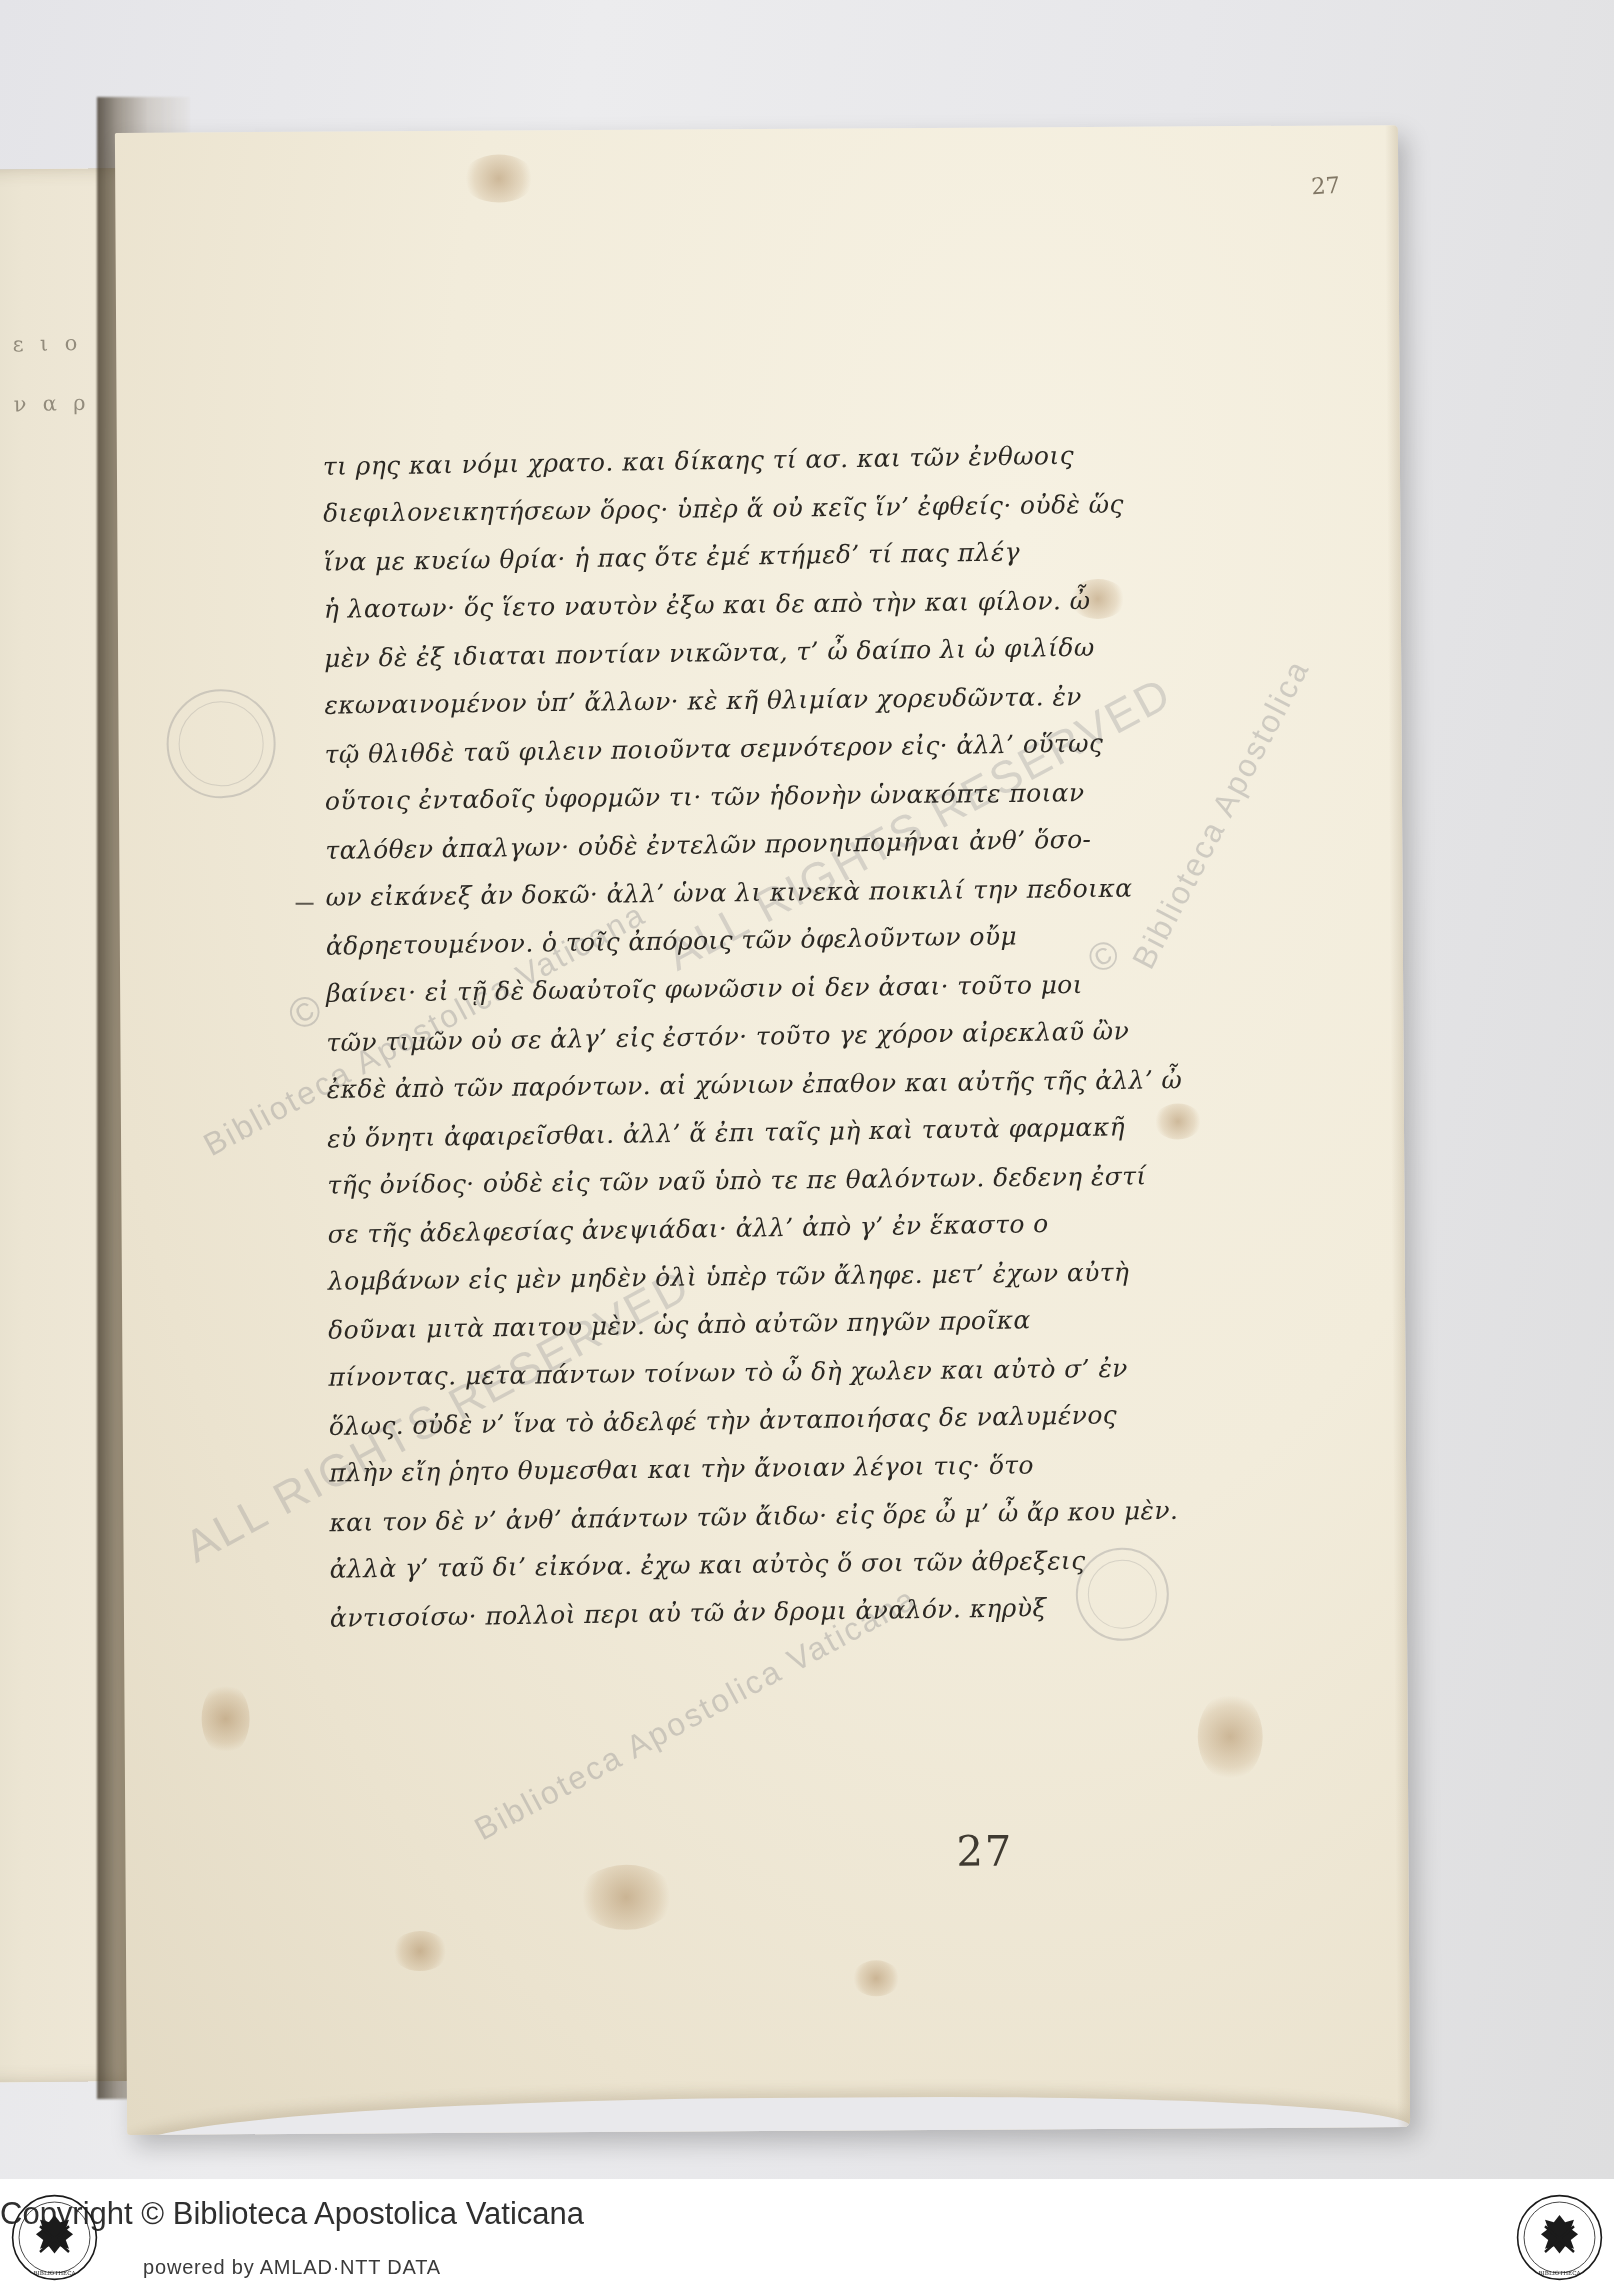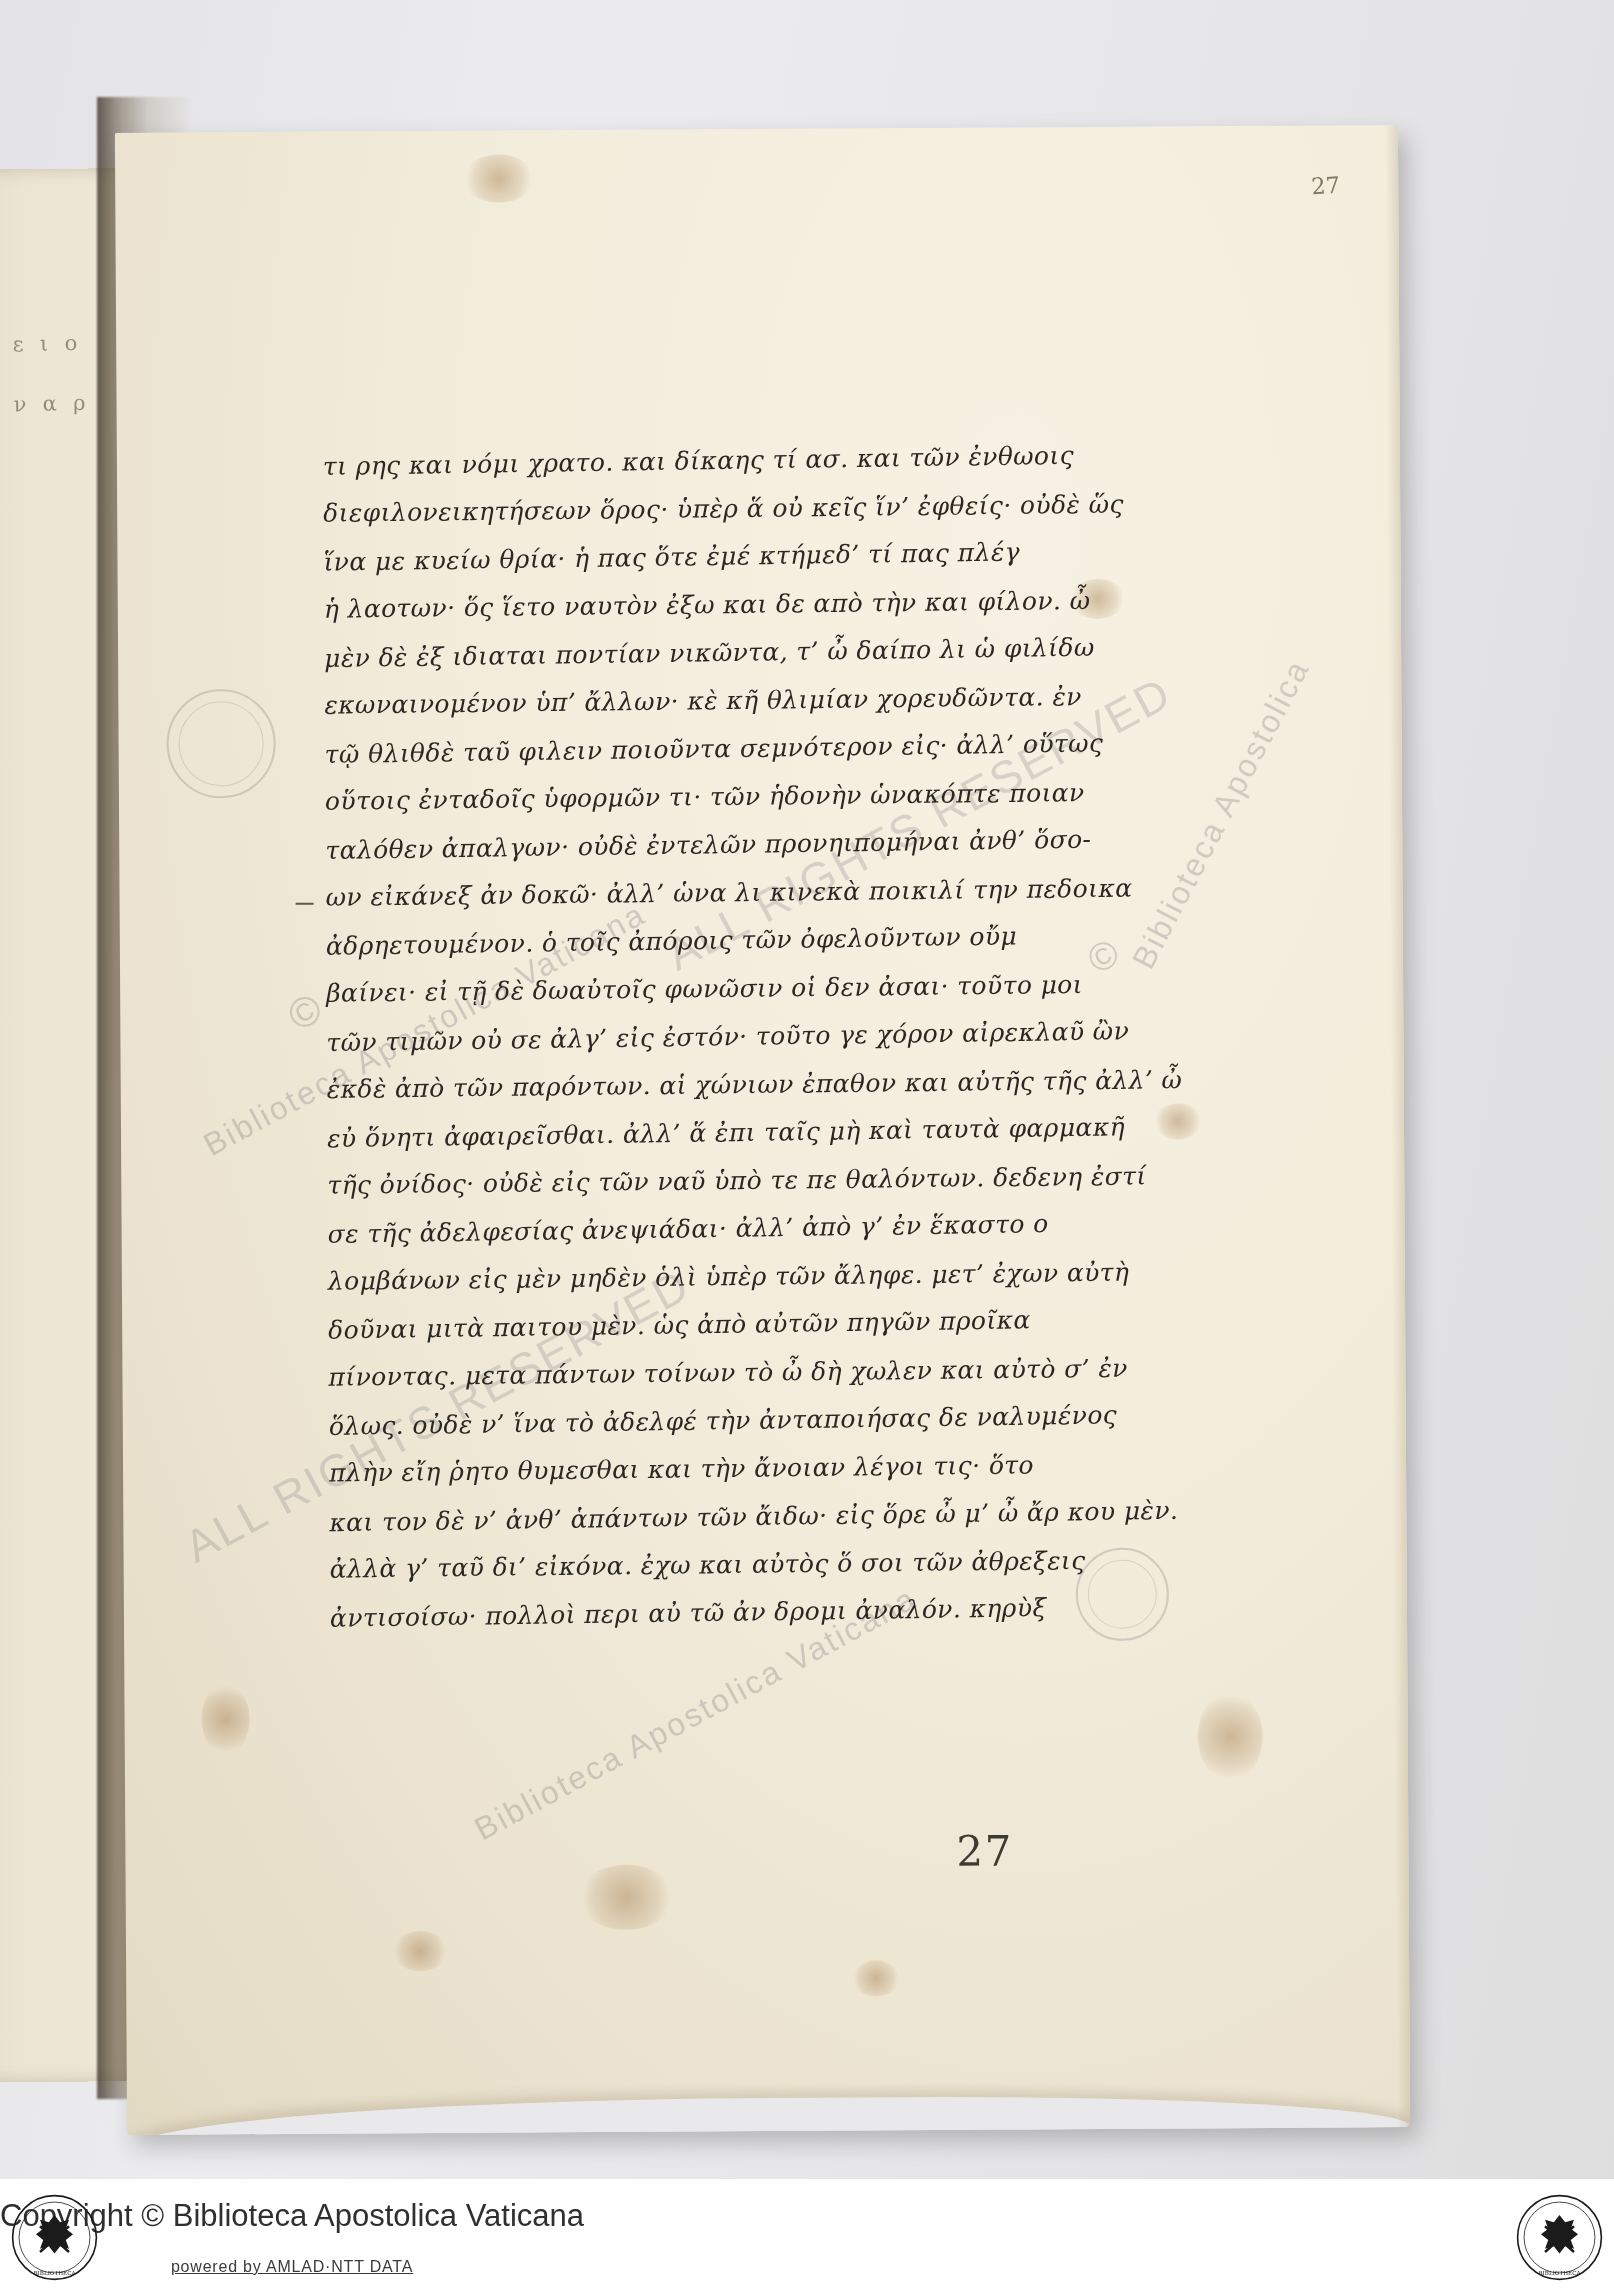--- a/index.html
+++ b/index.html
@@ -223,25 +223,24 @@
   #footer-center {
     text-align: center;
   }
   #copyright-text {
     font-size: 31px;
     color: #2f2f2f;
     font-family: "Liberation Sans", sans-serif;
   }
   #powered-text {
     margin-top: 24px;
-    font-size: 16px;
+    font-size: 20px;
     color: #3a3a3a;
     letter-spacing: 0.8px;
     font-family: "Liberation Sans", sans-serif;
-    text-decoration: underline;
   }
   .crest {
     position: absolute;
     top: 14.5px;
     width: 87px;
     height: 87px;
   }
   #crest-left { left: 11.3px; }
   #crest-right { right: 11.3px; }
   .crest svg { display: block; }

